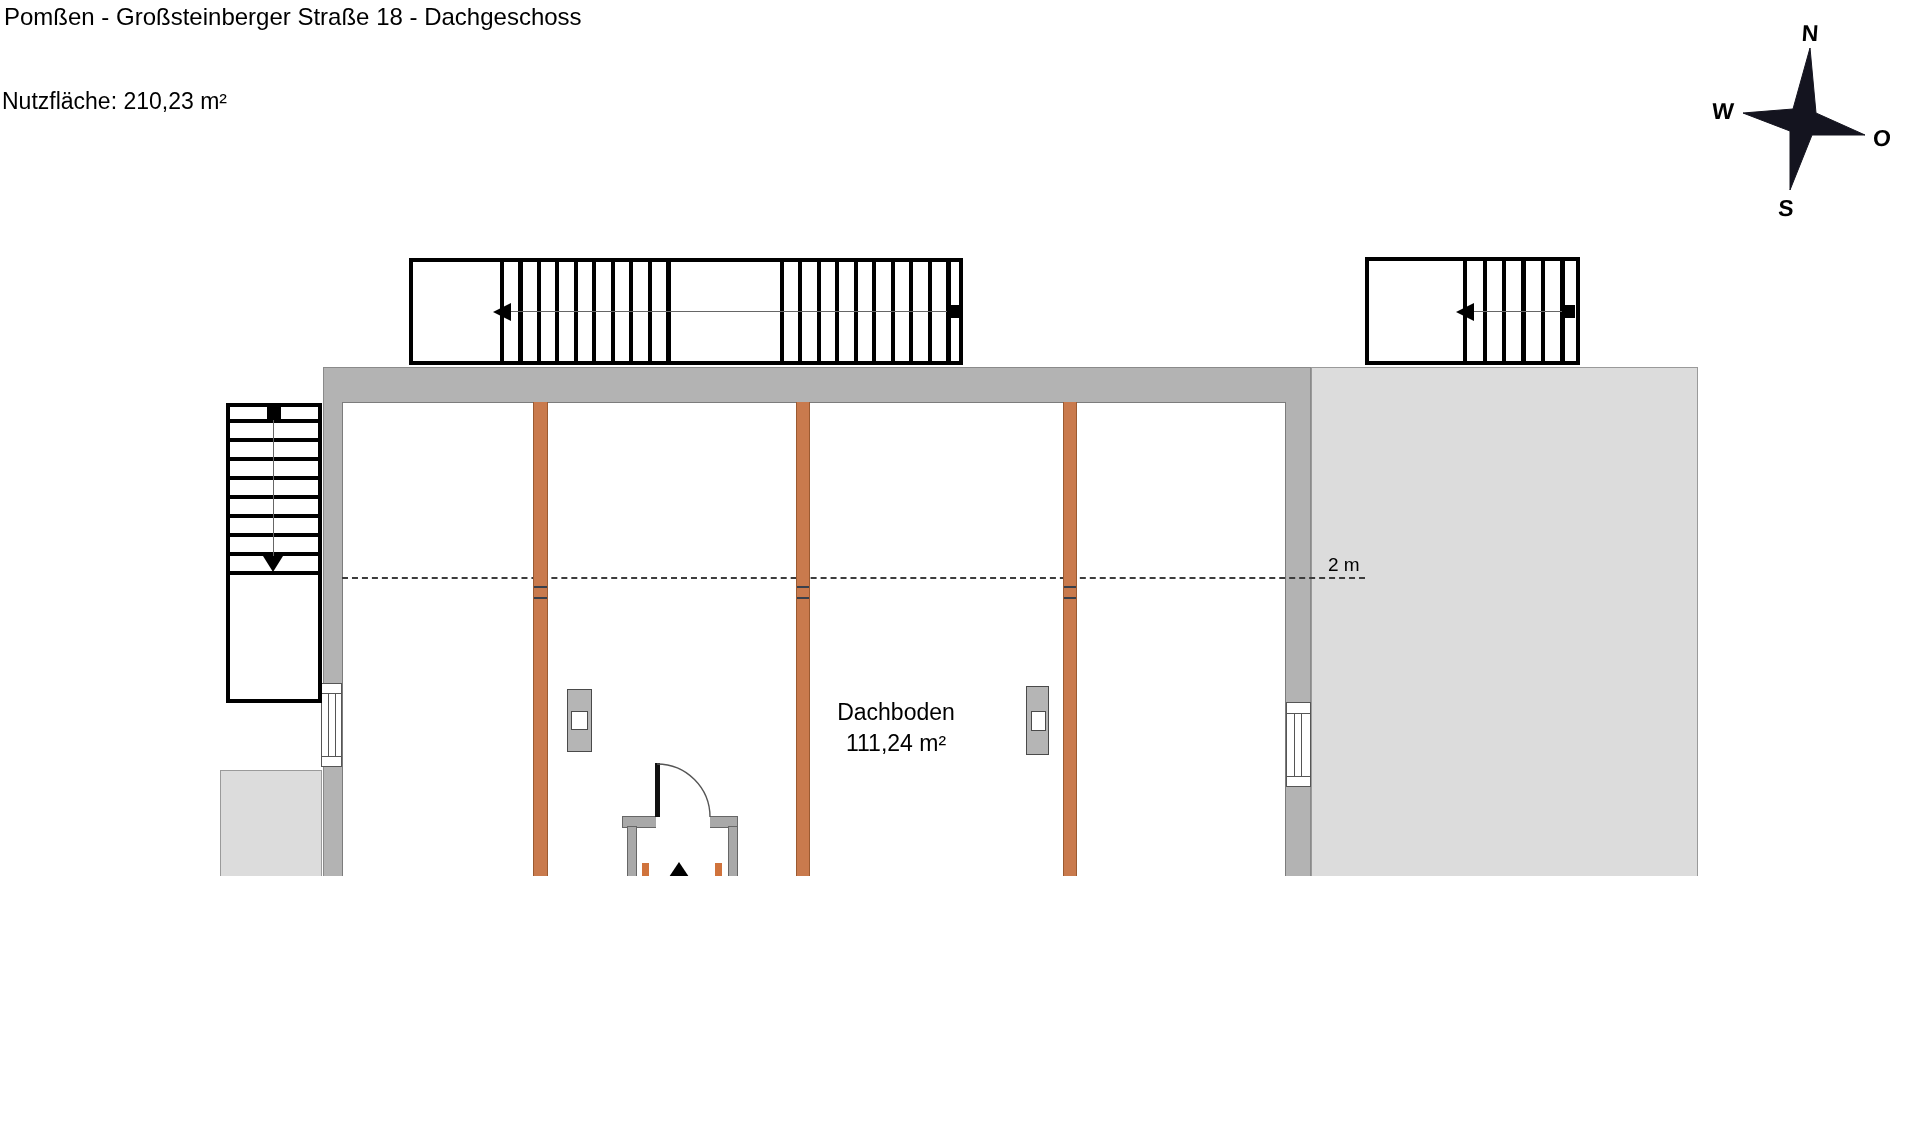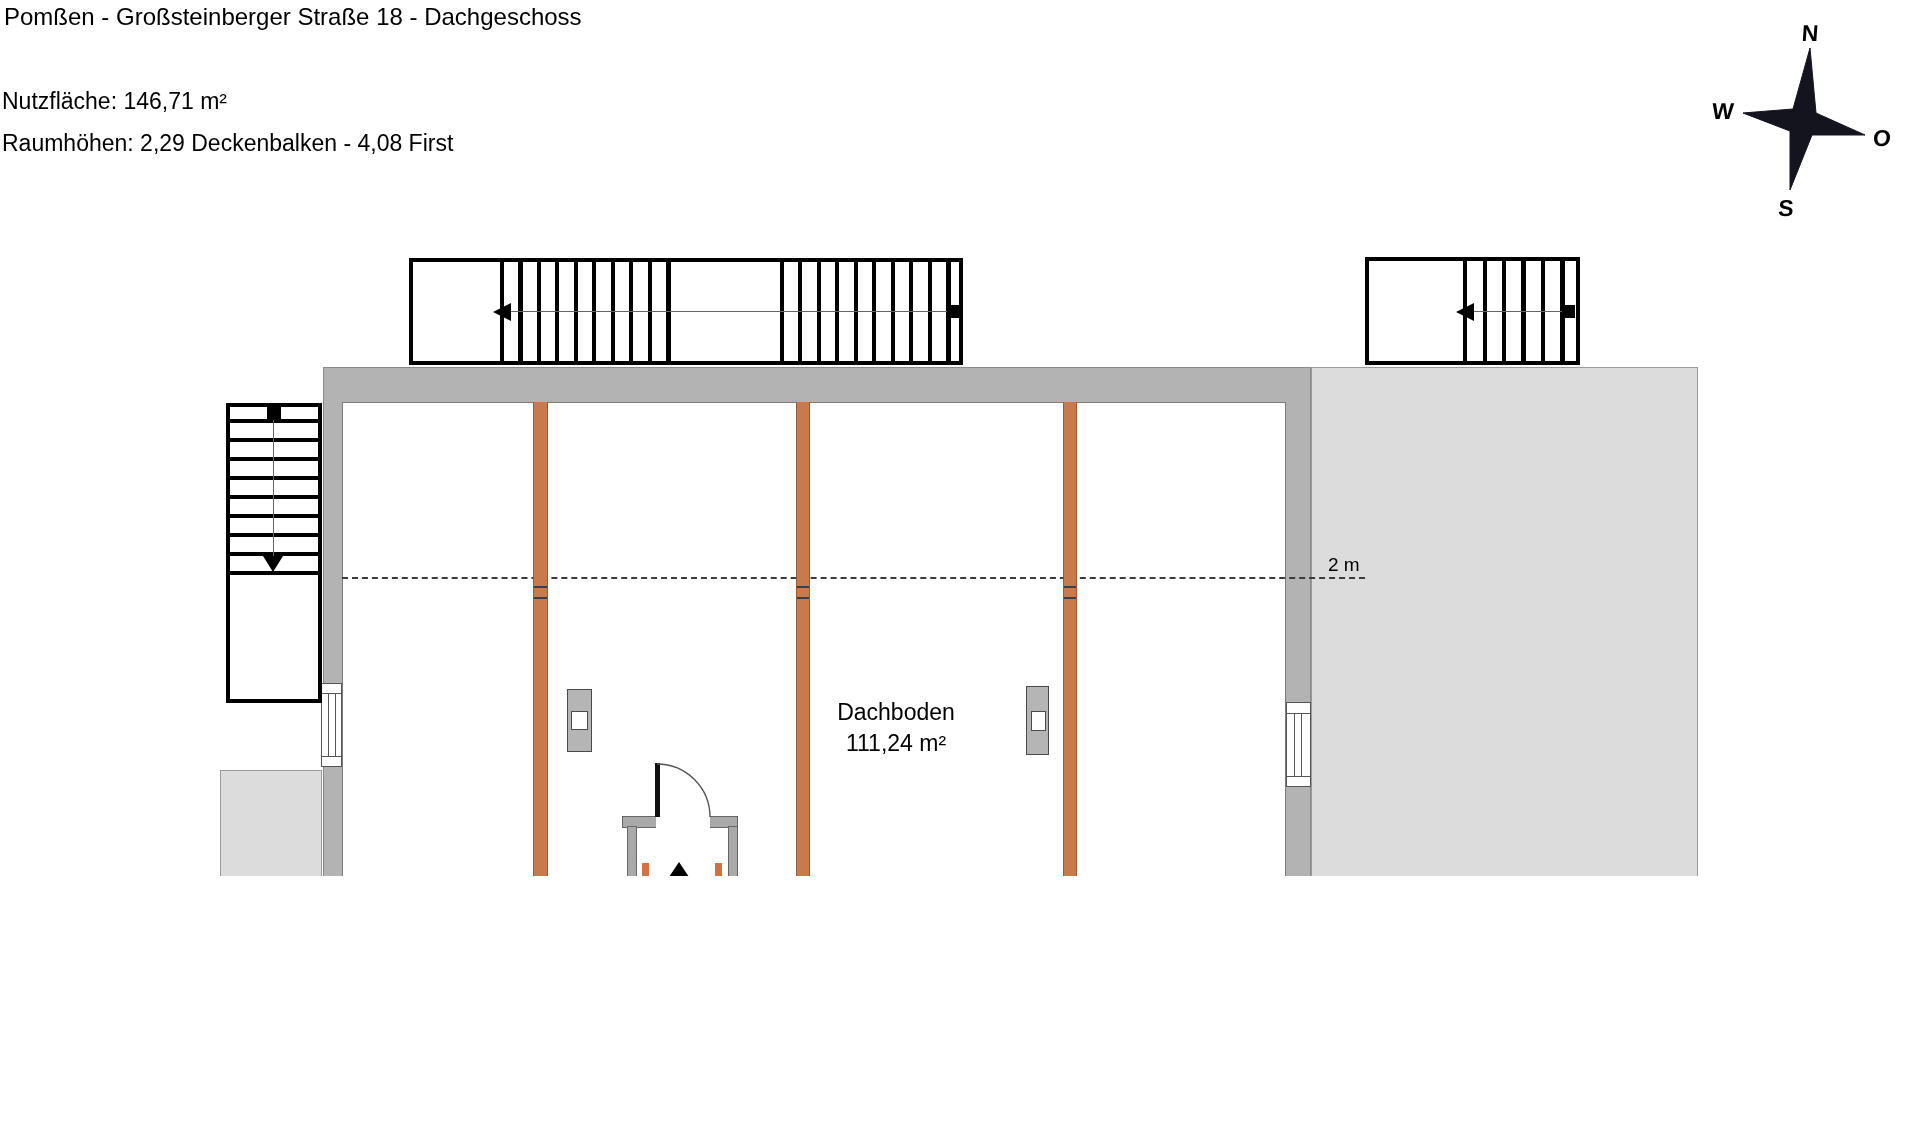--- a/index.html
+++ b/index.html
@@ -61,22 +61,21 @@
   
   .room-label{left:771px;top:697px;width:250px;text-align:center;font-size:23px;line-height:31px;}
   .dim-label{font-size:19px;}
 </style>
 </head>
 <body>
 
 <div id="canvas">
 
   <div class="abs title">Pomßen - Großsteinberger Straße 18 - Dachgeschoss</div>
-  <div class="abs info1">Nutzfläche: 146,71 m²</div>
-  <div class="abs info2">Raumhöhen: 2,29 Deckenbalken - 4,08 First</div>
+  <div class="abs info1">Nutzfläche: 210,23 m²</div>
 
   <div class="abs compass">
     <svg width="230" height="230" viewBox="0 0 230 230" style="position:absolute;left:0;top:0;">
       <polygon points="120,43 126,108 175,130 122,130 100,185 100,126 53,108 103,104" fill="#14141f" stroke="#14141f" stroke-width="1" stroke-linejoin="round"></polygon>
     </svg>
     <span class="dir" style="left:120px;top:28px;">N</span>
     <span class="dir" style="left:33px;top:106px;">W</span>
     <span class="dir" style="left:192px;top:133px;">O</span>
     <span class="dir" style="left:96px;top:203px;">S</span>
   </div>

